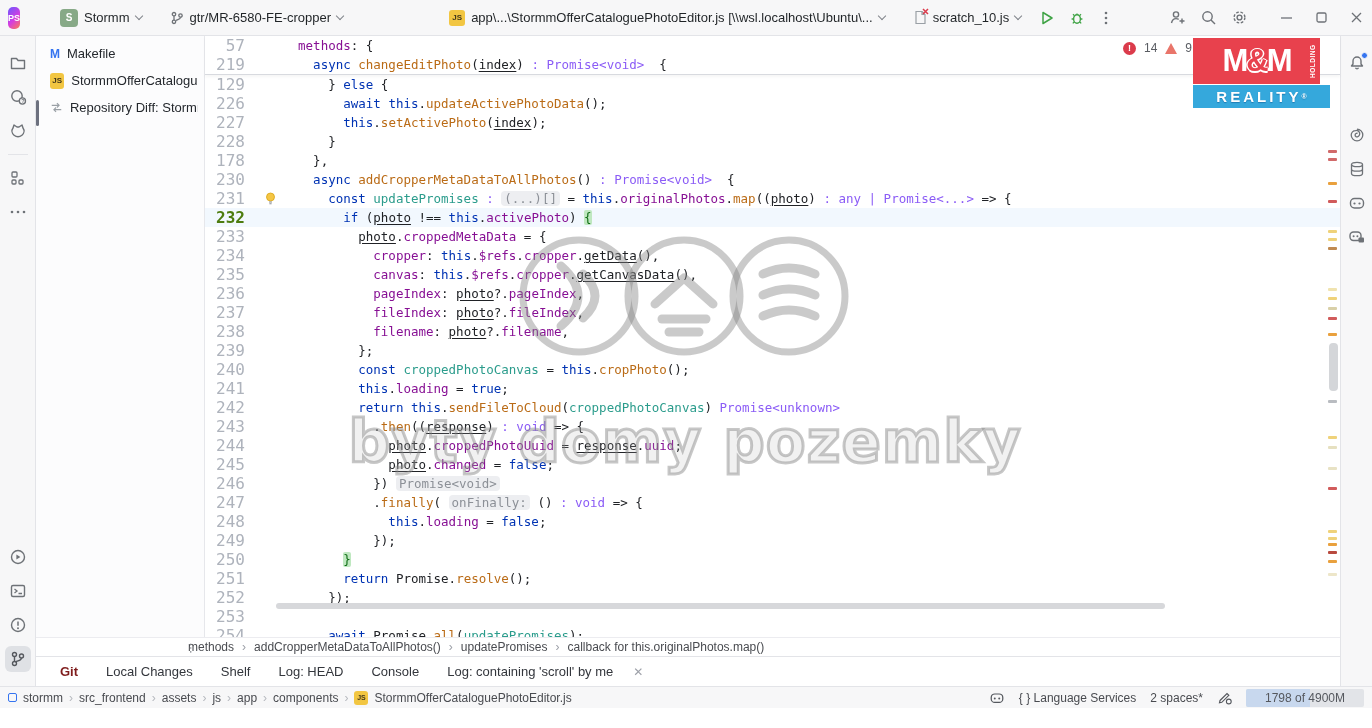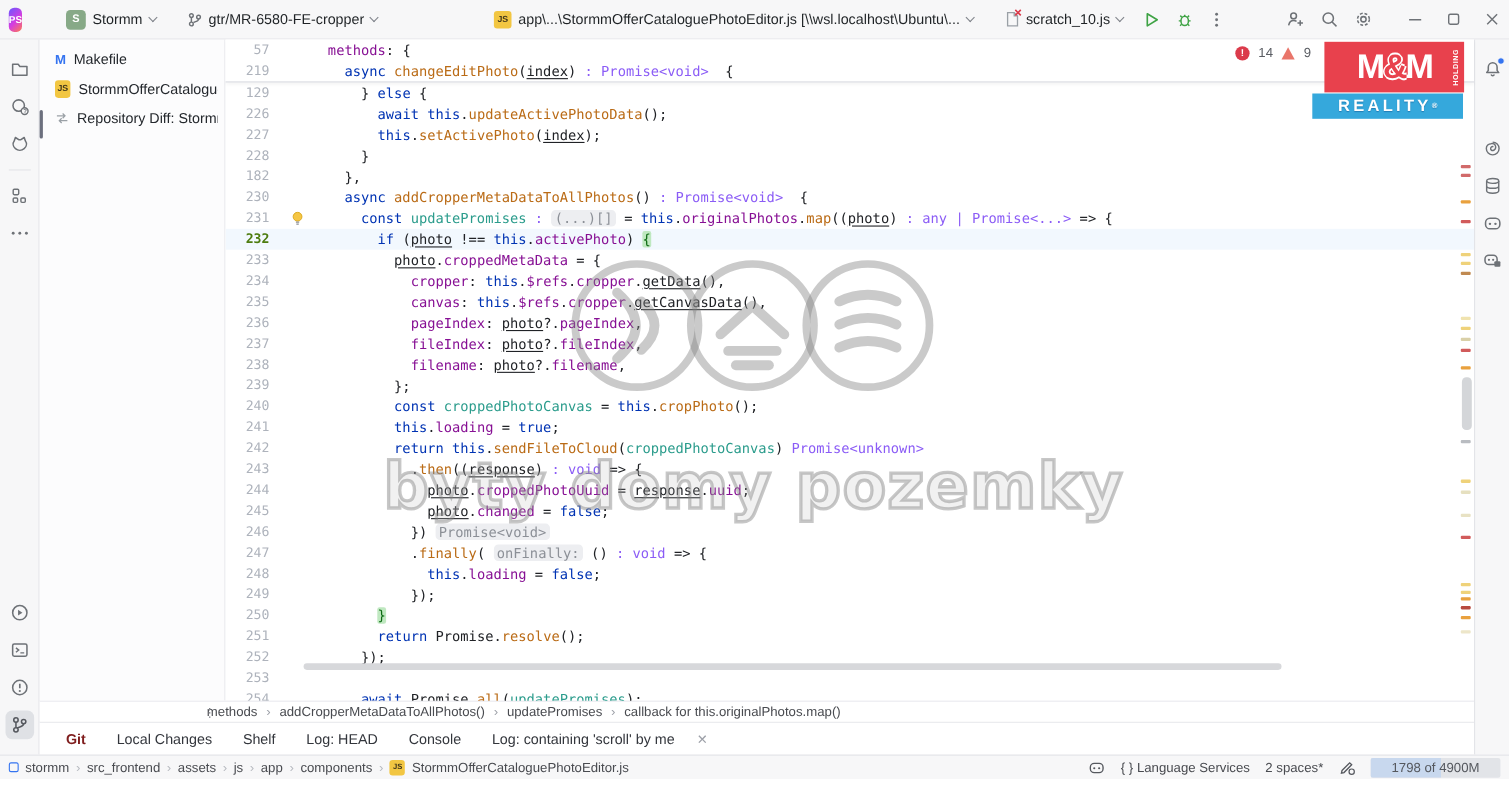--- a/index.html
+++ b/index.html
@@ -40,21 +40,21 @@
   .m-icon { color:#3574f0; font-weight:bold; font-size:12px; }
   .lp-label { overflow:hidden; text-overflow:clip; }
 
   
   .editor { flex:1 1 auto; min-width:0; background:#fff; display:flex; flex-direction:column; position:relative; }
   .code-rows { font-family:"DejaVu Sans Mono", monospace; font-size:12.5px; line-height:19px; }
   .sticky { flex:0 0 39px; border-bottom:1px solid #d8dadf; box-shadow:0 2px 3px rgba(0,0,0,.04); background:#fff; z-index:3; }
   .rows-body { flex:1 1 auto; overflow:hidden; position:relative; z-index:1; }
   .crow { display:flex; height:19px; white-space:pre; }
   .crow.cur { background:#f2f8fe; }
-  .ln { flex:0 0 46px; text-align:right; color:#aeb3bc; font-size:12px; padding-right:6px; line-height:19px; }
+  .ln { flex:0 0 46px; text-align:right; color:#aeb3bc; font-size:16px; padding-right:6px; line-height:19px; }
   .crow.cur .ln { color:#4d7c0f;font-weight:bold; }
   .gut2 { flex:0 0 32px; position:relative; }
   .codetxt { flex:1 1 auto; white-space:pre; }
   .k { color:#0033b3; } .f { color:#ba6b16; } .p { color:#871094; } .v { color:#2b9c8c; }
   .d { color:#202226; }
   .u { color:#202226; text-decoration:underline; text-underline-offset:2px; }
   .i { color:#8b5cf6; }
   .b { color:#8c9097; background:#edeef1; border-radius:4px; padding:0 3px; }
   .g { background:#bfe8c0; color:#0d6b13; border-radius:2px; }
   .bulb { position:absolute; left:14px; top:3px; }
@@ -62,21 +62,21 @@
   .hscroll { position:absolute; left:71px; right:175px; bottom:28px; height:6px; background:#d7d8db; border-radius:3px; z-index:4; }
   .vtrack { position:absolute; right:0; top:0; bottom:0; width:14px; z-index:4; }
   .vthumb { position:absolute; right:2px; width:9px; border-radius:4px; background:#d4d6d9; }
   .smark { position:absolute; right:3px; width:9px; height:3px; border-radius:1px; }
 
   
   .inspections { position:absolute; top:5px; right:148px; display:flex; align-items:center; gap:8px; z-index:5; color:#5a5d63; font-size:12px; font-family:"Liberation Sans",sans-serif; }
   .err-ic { width:13px; height:13px; border-radius:50%; background:#db3b4b; color:#fff; font-size:9px; font-weight:bold; display:flex; align-items:center; justify-content:center; }
   .warn-ic { width:0; height:0; border-left:6px solid transparent; border-right:6px solid transparent; border-bottom:11px solid #e9756a; }
   .mmlogo { position:absolute; top:2px; right:10px; z-index:6; width:137px; }
-  .mm-red { height:46px; width:127px; background:#e8414d; color:#fff; display:flex; align-items:center; justify-content:center; position:relative; font-weight:bold;margin-left:11px; }
+  .mm-red { height:46px; width:127px; background:#e8414d; color:#fff; display:flex; align-items:center; justify-content:center; position:relative; font-weight:bold; }
   .mm-red .mmtxt { font-size:31px; font-weight:900; letter-spacing:-2px; font-family:"Liberation Sans",sans-serif; }
   .mm-red .amp { color:#e8414d; text-shadow:-1.5px 0 #fff,1.5px 0 #fff,0 -1.5px #fff,0 1.5px #fff; }
   .mm-holding { position:absolute; right:1px; top:2px; bottom:2px; width:10px; color:#fff; font-size:6.5px; font-weight:bold; writing-mode:vertical-rl; transform:rotate(180deg); text-align:center; letter-spacing:.5px; }
   .mm-blue { margin-top:1px; height:23px; width:137px; background:#35a8dc; color:#fff; display:flex; align-items:center; justify-content:center; font-weight:900; font-size:15px; letter-spacing:3px; text-shadow:0 1px 1px rgba(0,60,120,.4); }
   .mm-blue sup { font-size:7px; letter-spacing:0; }
 
   
   .wm { position:absolute; pointer-events:none; z-index:2; }
   .wm-text { left:215px; width:960px; top:372px; text-align:center; font-weight:800; font-size:58px; letter-spacing:1px; color:rgba(180,180,180,.18); -webkit-text-stroke:3px rgba(130,130,130,.45); font-family:"DejaVu Sans",sans-serif; }
 
@@ -283,21 +283,21 @@
         <div class="editor">
           <div class="sticky code-rows" id="sticky-rows">
               <div class="crow"><span class="ln">57</span><span class="gut2"></span><span class="codetxt"><span class="d">  </span><span class="p">methods</span><span class="d">: {</span></span></div>
               <div class="crow"><span class="ln">219</span><span class="gut2"></span><span class="codetxt"><span class="d">    </span><span class="k">async </span><span class="f">changeEditPhoto</span><span class="d">(</span><span class="u">index</span><span class="d">) </span><span class="i">: Promise&lt;void&gt;</span><span class="d">  {</span></span></div>
             </div>
           <div class="rows-body code-rows" id="body-rows">
               <div class="crow"><span class="ln">129</span><span class="gut2"></span><span class="codetxt"><span class="d">      } </span><span class="k">else</span><span class="d"> {</span></span></div>
               <div class="crow"><span class="ln">226</span><span class="gut2"></span><span class="codetxt"><span class="d">        </span><span class="k">await </span><span class="k">this</span><span class="d">.</span><span class="f">updateActivePhotoData</span><span class="d">();</span></span></div>
               <div class="crow"><span class="ln">227</span><span class="gut2"></span><span class="codetxt"><span class="d">        </span><span class="k">this</span><span class="d">.</span><span class="f">setActivePhoto</span><span class="d">(</span><span class="u">index</span><span class="d">);</span></span></div>
               <div class="crow"><span class="ln">228</span><span class="gut2"></span><span class="codetxt"><span class="d">      }</span></span></div>
-              <div class="crow"><span class="ln">182</span><span class="gut2"></span><span class="codetxt"><span class="d">    },</span></span></div>
+              <div class="crow"><span class="ln">178</span><span class="gut2"></span><span class="codetxt"><span class="d">    },</span></span></div>
               <div class="crow"><span class="ln">230</span><span class="gut2"></span><span class="codetxt"><span class="d">    </span><span class="k">async </span><span class="f">addCropperMetaDataToAllPhotos</span><span class="d">() </span><span class="i">: Promise&lt;void&gt;</span><span class="d">  {</span></span></div>
               <div class="crow"><span class="ln">231</span><span class="gut2"><svg class="bulb" width="11" height="13" viewBox="0 0 11 13">
                     <circle cx="5.5" cy="5" r="4" fill="#f5c644" stroke="#d9a514" stroke-width=".8"></circle>
                     <path d="M4 10h3M4.4 11.7h2.2" stroke="#8a8d92" stroke-width="1.1"></path>
                   </svg></span><span class="codetxt"><span class="d">      </span><span class="k">const </span><span class="v">updatePromises </span><span class="i">: </span><span class="b">(...)[]</span><span class="d"> = </span><span class="k">this</span><span class="d">.</span><span class="p">originalPhotos</span><span class="d">.</span><span class="f">map</span><span class="d">((</span><span class="u">photo</span><span class="d">) </span><span class="i">: any | Promise&lt;...&gt; </span><span class="d">=&gt; {</span></span></div>
               <div class="crow cur"><span class="ln">232</span><span class="gut2"></span><span class="codetxt"><span class="d">        </span><span class="k">if </span><span class="d">(</span><span class="u">photo</span><span class="d"> !== </span><span class="k">this</span><span class="d">.</span><span class="p">activePhoto</span><span class="d">) </span><span class="g">{</span></span></div>
               <div class="crow"><span class="ln">233</span><span class="gut2"></span><span class="codetxt"><span class="d">          </span><span class="u">photo</span><span class="d">.</span><span class="p">croppedMetaData</span><span class="d"> = {</span></span></div>
               <div class="crow"><span class="ln">234</span><span class="gut2"></span><span class="codetxt"><span class="d">            </span><span class="p">cropper</span><span class="d">: </span><span class="k">this</span><span class="d">.</span><span class="p">$refs</span><span class="d">.</span><span class="p">cropper</span><span class="d">.</span><span class="u">getData</span><span class="d">(),</span></span></div>
               <div class="crow"><span class="ln">235</span><span class="gut2"></span><span class="codetxt"><span class="d">            </span><span class="p">canvas</span><span class="d">: </span><span class="k">this</span><span class="d">.</span><span class="p">$refs</span><span class="d">.</span><span class="p">cropper</span><span class="d">.</span><span class="u">getCanvasData</span><span class="d">(),</span></span></div>
               <div class="crow"><span class="ln">236</span><span class="gut2"></span><span class="codetxt"><span class="d">            </span><span class="p">pageIndex</span><span class="d">: </span><span class="u">photo</span><span class="d">?.</span><span class="p">pageIndex</span><span class="d">,</span></span></div>

